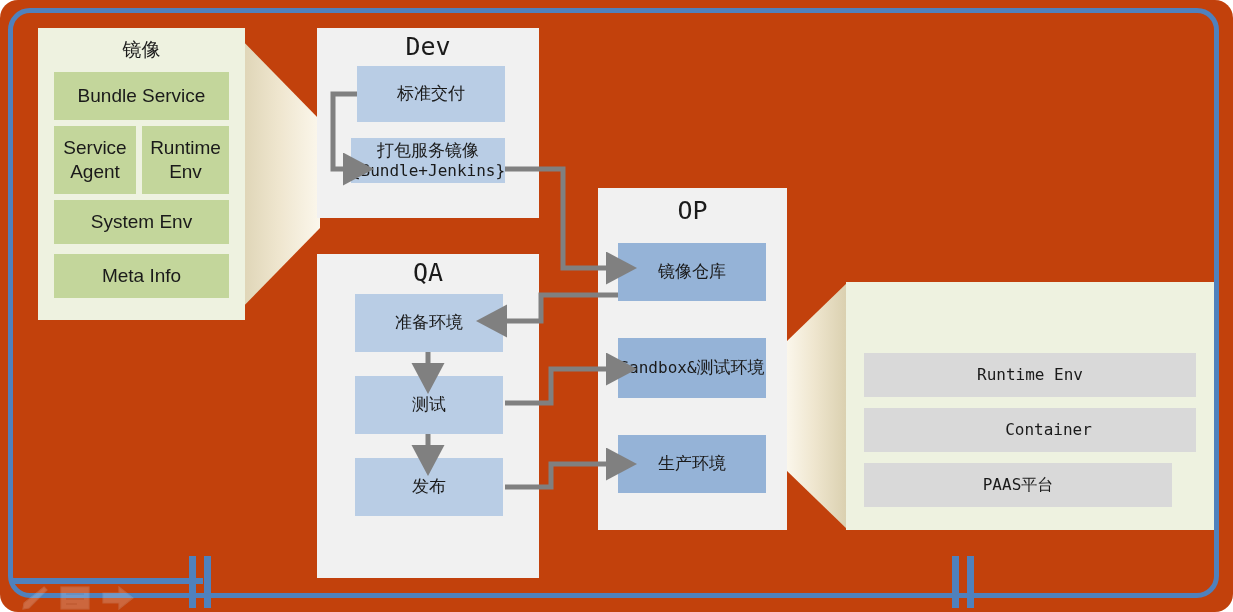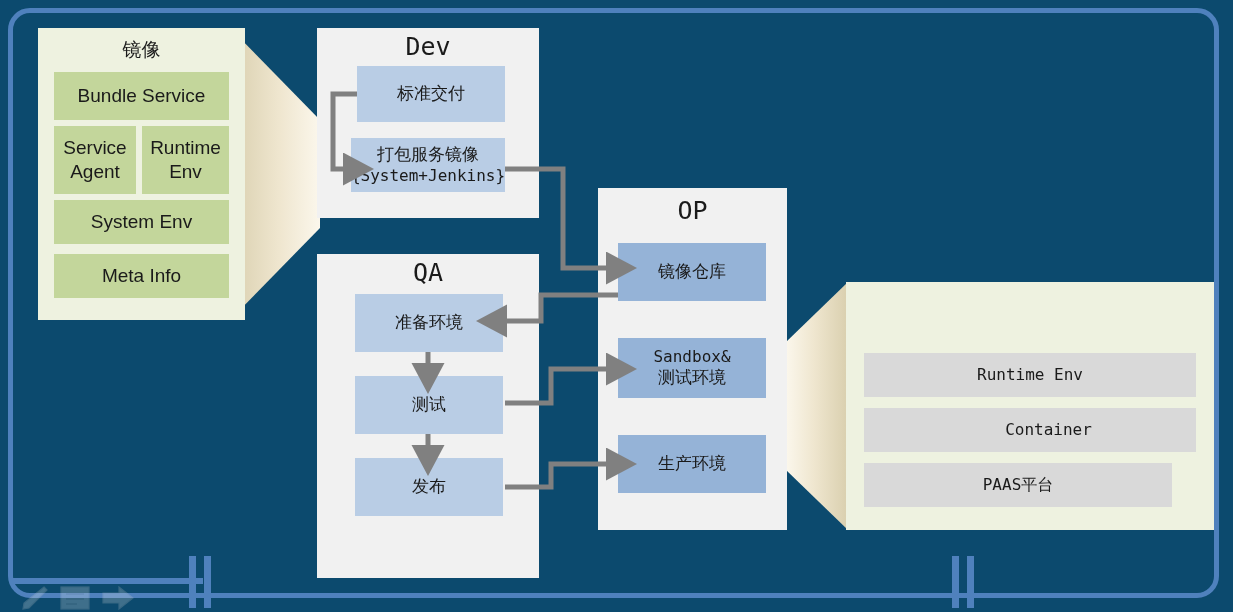--- a/index.html
+++ b/index.html
@@ -5,22 +5,23 @@
 <style>
   html,body{margin:0;padding:0;background:#ffffff;}
   body{
     font-family:"Liberation Sans","DejaVu Sans",sans-serif;
     -webkit-font-smoothing:antialiased;
   }
   #stage{
     position:relative;
     width:1233px;
     height:612px;
-    background:#0c4a6e;
+    background:#c2410c;
     overflow:hidden;
+    border-radius:18px;
   }
 
   
   .frame{
     position:absolute;
     left:8px; top:8px;
     width:1211px; height:590px;
     border:5px solid #4f81bd;
     border-radius:22px;
     box-sizing:border-box;
@@ -150,23 +151,23 @@
     </div>
   </div>
 
   <div class="panel panel-gray" style="left:317px;top:28px;width:222px;height:190px;">
     <div class="panel-title title-en" style="top:4px;">Dev</div>
 
     <div class="box box-blue" style="left:40px;top:38px;width:148px;height:56px;">
       <span>标准交付</span>
     </div>
 
-    <div class="box box-blue" style="left:34px;top:110px;width:154px;height:54px;flex-direction:column;">
+    <div class="box box-blue" style="left:34px;top:110px;width:154px;height:45px;flex-direction:column;">
       <span>打包服务镜像</span>
-      <span class="mono">{System+Jenkins}</span>
+      <span class="mono">{Bundle+Jenkins}</span>
     </div>
   </div>
 
   <div class="panel panel-gray" style="left:317px;top:254px;width:222px;height:324px;">
     <div class="panel-title title-en" style="top:4px;">QA</div>
 
     <div class="box box-blue" style="left:38px;top:40px;width:148px;height:58px;">
       <span>准备环境</span>
     </div>
 
@@ -179,21 +180,21 @@
     </div>
   </div>
 
   <div class="panel panel-gray" style="left:598px;top:188px;width:189px;height:342px;">
     <div class="panel-title title-en" style="top:8px;">OP</div>
 
     <div class="box box-blue-dark" style="left:20px;top:55px;width:148px;height:58px;">
       <span>镜像仓库</span>
     </div>
 
-    <div class="box box-blue-dark" style="left:20px;top:150px;width:148px;height:60px;flex-direction:column;">
+    <div class="box box-blue-dark" style="left:20px;top:150px;width:148px;height:60px;flex-direction:row;">
       <span class="mono">Sandbox&amp;</span>
       <span>测试环境</span>
     </div>
 
     <div class="box box-blue-dark" style="left:20px;top:247px;width:148px;height:58px;">
       <span>生产环境</span>
     </div>
   </div>
 
   <div class="panel panel-green" style="left:846px;top:282px;width:368px;height:248px;">

